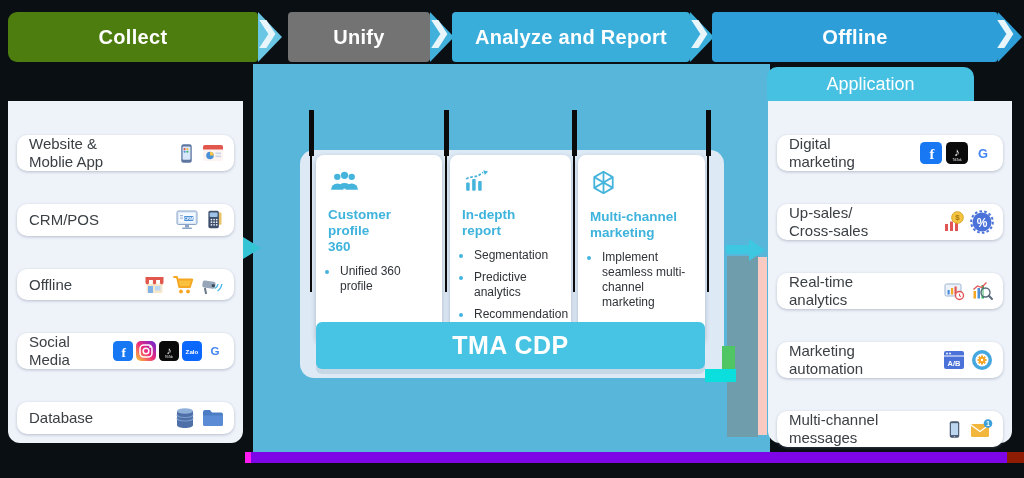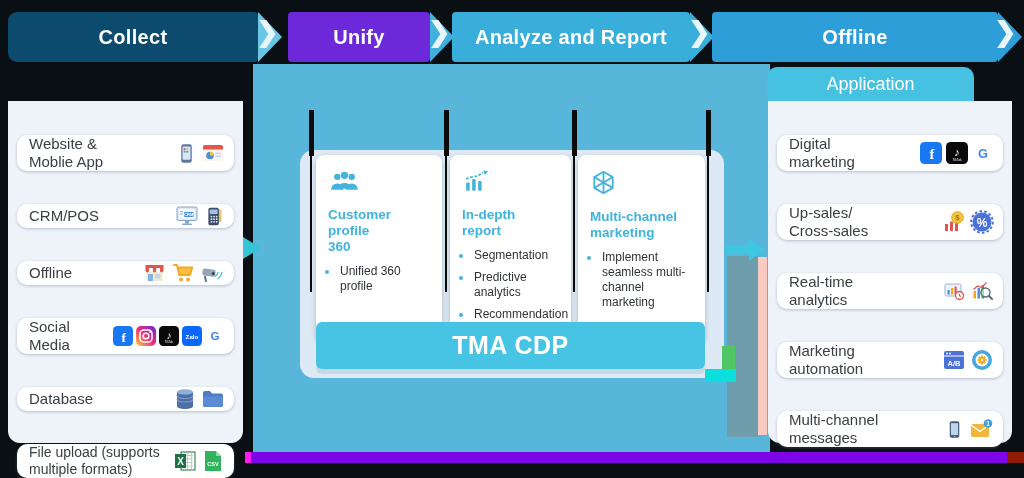--- a/index.html
+++ b/index.html
@@ -49,27 +49,27 @@
   .glitch-cyan{position:absolute;left:705px;top:369px;width:31px;height:13px;background:#0adfdd;z-index:3;}
   .bar-purple{position:absolute;left:251px;top:452px;width:756px;height:11px;background:#7d05e6;z-index:7;}
   .bar-magenta{position:absolute;left:245px;top:452px;width:6px;height:11px;background:#ff1bf0;z-index:7;}
   .bar-red{position:absolute;left:1007px;top:452px;width:17px;height:11px;background:#8f1d04;z-index:7;}
 </style>
 </head>
 <body>
 
 <div class="canvas">
 
-  <div class="stage" style="left:8px;width:250px;background:#0c4a6e;border-radius:9px 4px 4px 9px;">
+  <div class="stage" style="left:8px;width:250px;background:#4d7c0f;border-radius:9px 4px 4px 9px;">
       <span>Collect</span>
     </div>
   <div class="tri" style="left:258px;border-left:24px solid #69c6e4;"></div>
   <span class="chev" style="left:256px;">❯</span>
 
-  <div class="stage" style="left:288px;width:142px;background:#6d28d9;border-radius:4px;">
+  <div class="stage" style="left:288px;width:142px;background:#737373;border-radius:4px;">
       <span>Unify</span>
     </div>
   <div class="tri" style="left:430px;border-left:24px solid #41b1dc;"></div>
   <span class="chev" style="left:428px;">❯</span>
 
   <div class="stage" style="left:452px;width:238px;background:#3aaedb;border-radius:4px;">
       <span>Analyze and Report</span>
     </div>
   <div class="tri" style="left:690px;border-left:24px solid #3aaedb;"></div>
   <span class="chev" style="left:688px;">❯</span>
@@ -223,37 +223,20 @@
             <path d="M4 8.5 c0 2 3.6 3 8 3 s8 -1 8 -3" fill="none" stroke="#7d9cc9" stroke-width="1.2"></path>
             <ellipse cx="12" cy="5" rx="8" ry="2.8" fill="#8fb0d9"></ellipse>
           </svg>
         <svg viewBox="0 0 24 24" width="24" height="24">
             <path d="M2 6 a2 2 0 0 1 2 -2 h5 l2 2.5 h9 a2 2 0 0 1 2 2 V18 a2 2 0 0 1 -2 2 H4 a2 2 0 0 1 -2 -2 Z" fill="#4c7cc4"></path>
             <path d="M2 9.5 h20 V18 a2 2 0 0 1 -2 2 H4 a2 2 0 0 1 -2 -2 Z" fill="#5b8bd4"></path>
           </svg>
       </span>
     </div>
 
-    <div class="item">
-      <span class="item-label pre" style="font-size:14px;">File upload (supports
-multiple formats)</span>
-      <span class="icons">
-        <svg viewBox="0 0 24 24" width="24" height="24">
-            <rect x="8" y="3" width="14" height="18" fill="#fff" stroke="#1e7145" stroke-width="1"></rect>
-            <path d="M10 6.5 h10 M10 10 h10 M10 13.5 h10 M10 17 h10 M14.5 4 v16 M18.5 4 v16" stroke="#a8cbb8" stroke-width=".8"></path>
-            <rect x="2" y="5" width="11" height="14" fill="#1e7145"></rect>
-            <text x="7.5" y="15.8" font-size="10" font-weight="bold" fill="#fff" text-anchor="middle" font-family="Liberation Sans,sans-serif">X</text>
-          </svg>
-        <svg viewBox="0 0 24 24" width="24" height="24">
-            <path d="M4 2 h11 l5 5 v15 H4 Z" fill="#2eb45d"></path>
-            <path d="M15 2 l5 5 h-5 Z" fill="#8fdcae"></path>
-            <text x="12" y="17" font-size="5.5" font-weight="bold" fill="#fff" text-anchor="middle" font-family="Liberation Sans,sans-serif">CSV</text>
-          </svg>
-      </span>
-    </div>
   </div>
 
   <div>
     <div class="frame-bar" style="left:309px;top:110px;width:5px;height:46px;"></div>
     <div class="frame-bar" style="left:310px;top:156px;width:2px;height:136px;"></div>
     <div class="frame-bar" style="left:444px;top:110px;width:5px;height:46px;"></div>
     <div class="frame-bar" style="left:445px;top:156px;width:2px;height:136px;"></div>
     <div class="frame-bar" style="left:572px;top:110px;width:5px;height:46px;"></div>
     <div class="frame-bar" style="left:573px;top:156px;width:2px;height:136px;"></div>
     <div class="frame-bar" style="left:706px;top:110px;width:5px;height:46px;"></div>

